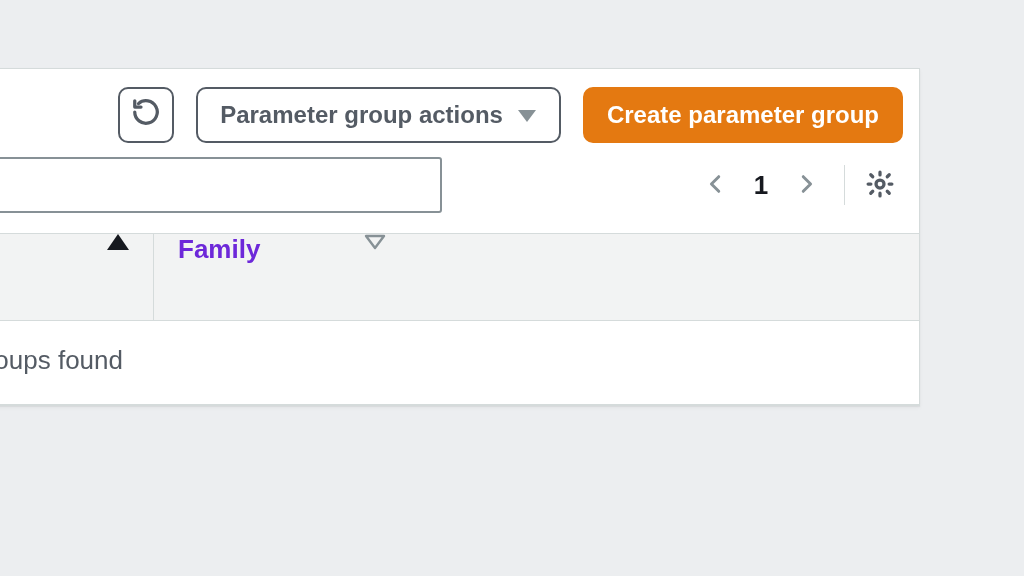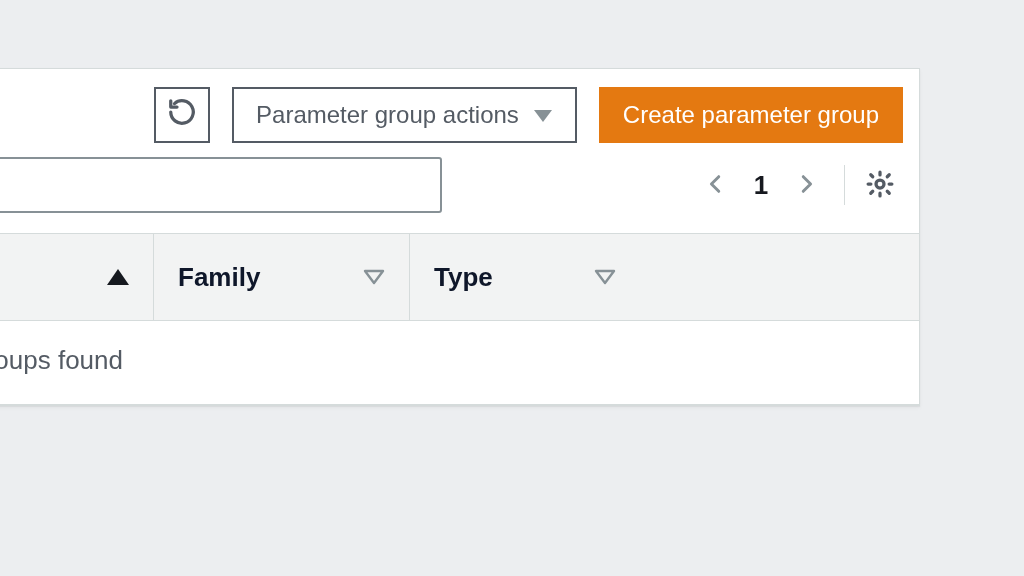--- a/index.html
+++ b/index.html
@@ -30,23 +30,23 @@
   }
   .actions-spacer { flex: 1; }
 
   .btn {
     display: inline-flex;
     align-items: center;
     justify-content: center;
     height: 56px;
     border: 2px solid #545b64;
     background: #ffffff;
-    border-radius: 0;
+    border-radius: 10px;
     font-size: 24px;
-    font-weight: 400;
+    font-weight: 700;
     color: #545b64;
     cursor: pointer;
     padding: 0 22px;
     white-space: nowrap;
     user-select: none;
   }
   .btn-icon-only { width: 56px; padding: 0; }
   .btn-primary {
     background: #e47911; 
     border-color: #e47911;
@@ -119,25 +119,24 @@
   .thead {
     display: flex;
     align-items: stretch;
     background: #f2f3f3;
     border-top: 1px solid #d5dbdb;
     border-bottom: 1px solid #d5dbdb;
     height: 88px;
   }
   .th {
     display: flex;
-    align-items: center;
     padding: 0 24px;
     font-size: 26px;
     font-weight: 700;
-    color: #0f172a;
+    color: #6d28d9;
     position: relative;
     border-right: 1px solid #d5dbdb;
     cursor: pointer;
     user-select: none;
   }
   .th:last-child { border-right: none; }
   .th .sort-glyph { margin-left: auto; display: inline-flex; }
   .th-name  { width: 373px; }   
   .th-family{ width: 256px; }
   .th-type  { width: 230px; }
@@ -242,28 +241,20 @@
 
     <div class="th th-family">
       <span>Family</span>
       <span class="sort-glyph tri-down-outline">
         <svg width="22" height="16" viewBox="0 0 22 16">
           <polygon points="2,2 20,2 11,14" fill="none" stroke="#879196" stroke-width="2.4" stroke-linejoin="round"></polygon>
         </svg>
       </span>
     </div>
 
-    <div class="th th-type">
-      <span>Type</span>
-      <span class="sort-glyph tri-down-outline">
-        <svg width="22" height="16" viewBox="0 0 22 16">
-          <polygon points="2,2 20,2 11,14" fill="none" stroke="#879196" stroke-width="2.4" stroke-linejoin="round"></polygon>
-        </svg>
-      </span>
-    </div>
 
   </div>
 
   <div class="tbody-empty">
     <span>No parameter groups found</span>
   </div>
 
 </div>
 
 </body></html>

